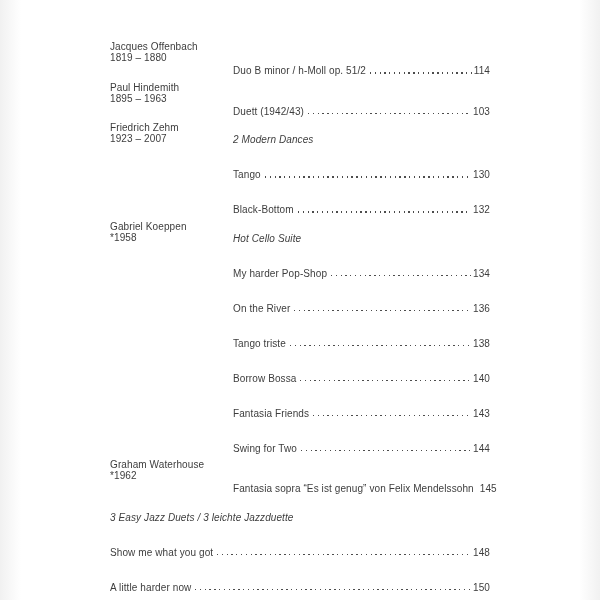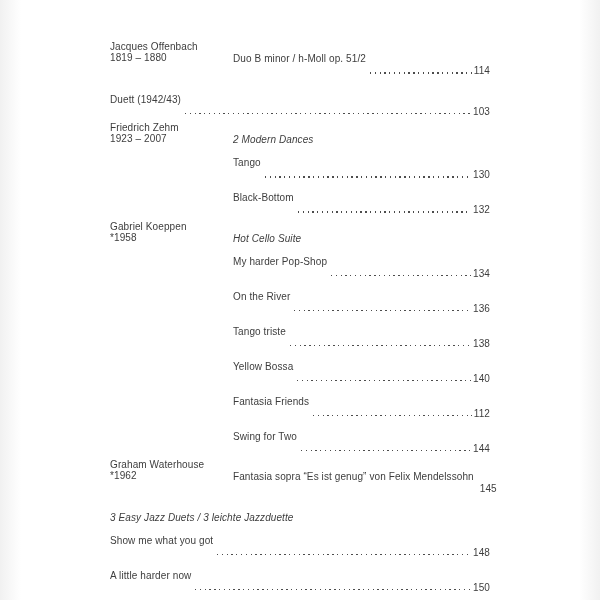--- a/index.html
+++ b/index.html
@@ -44,21 +44,21 @@
   }
   .composer { white-space: nowrap; }
   .dates { white-space: nowrap; }
   .group-header {
     font-style: italic;
     white-space: nowrap;
     margin-top: 12px;
   }
   .row {
     display: flex;
-    align-items: center;
+    align-items: flex-end;
   }
   .title { white-space: nowrap; }
   .leader {
     flex: 1 1 auto;
     align-self: flex-end;
     height: 1.3px;
     margin: 0 2px 2.5px 4px;
     background-image: repeating-linear-gradient(to right,
       #4c4c4c 0, #4c4c4c 1.3px, transparent 1.3px, transparent 4.8px);
   }
@@ -80,20 +80,24 @@
         </div>
         <div class="right">
           <div class="row">
             <span class="title">Duo B minor / h-Moll op. 51/2</span>
             <span class="leader"></span>
             <span class="pagenum">114</span>
           </div>
         </div>
       </div>
       <div class="section">
+        <div class="left">
+          <div class="composer">Paul Hindemith</div>
+          <div class="dates">1895 – 1963</div>
+        </div>
         <div class="right">
           <div class="row">
             <span class="title">Duett (1942/43)</span>
             <span class="leader"></span>
             <span class="pagenum">103</span>
           </div>
         </div>
       </div>
       <div class="section">
         <div class="left">
@@ -130,28 +134,28 @@
             <span class="title">On the River</span>
             <span class="leader"></span>
             <span class="pagenum">136</span>
           </div>
           <div class="row">
             <span class="title">Tango triste</span>
             <span class="leader"></span>
             <span class="pagenum">138</span>
           </div>
           <div class="row">
-            <span class="title">Yellow Bossa</span>
+            <span class="title">Borrow Bossa</span>
             <span class="leader"></span>
             <span class="pagenum">140</span>
           </div>
           <div class="row">
             <span class="title">Fantasia Friends</span>
             <span class="leader"></span>
-            <span class="pagenum">112</span>
+            <span class="pagenum">143</span>
           </div>
           <div class="row">
             <span class="title">Swing for Two</span>
             <span class="leader"></span>
             <span class="pagenum">144</span>
           </div>
         </div>
       </div>
       <div class="section">
         <div class="left">

